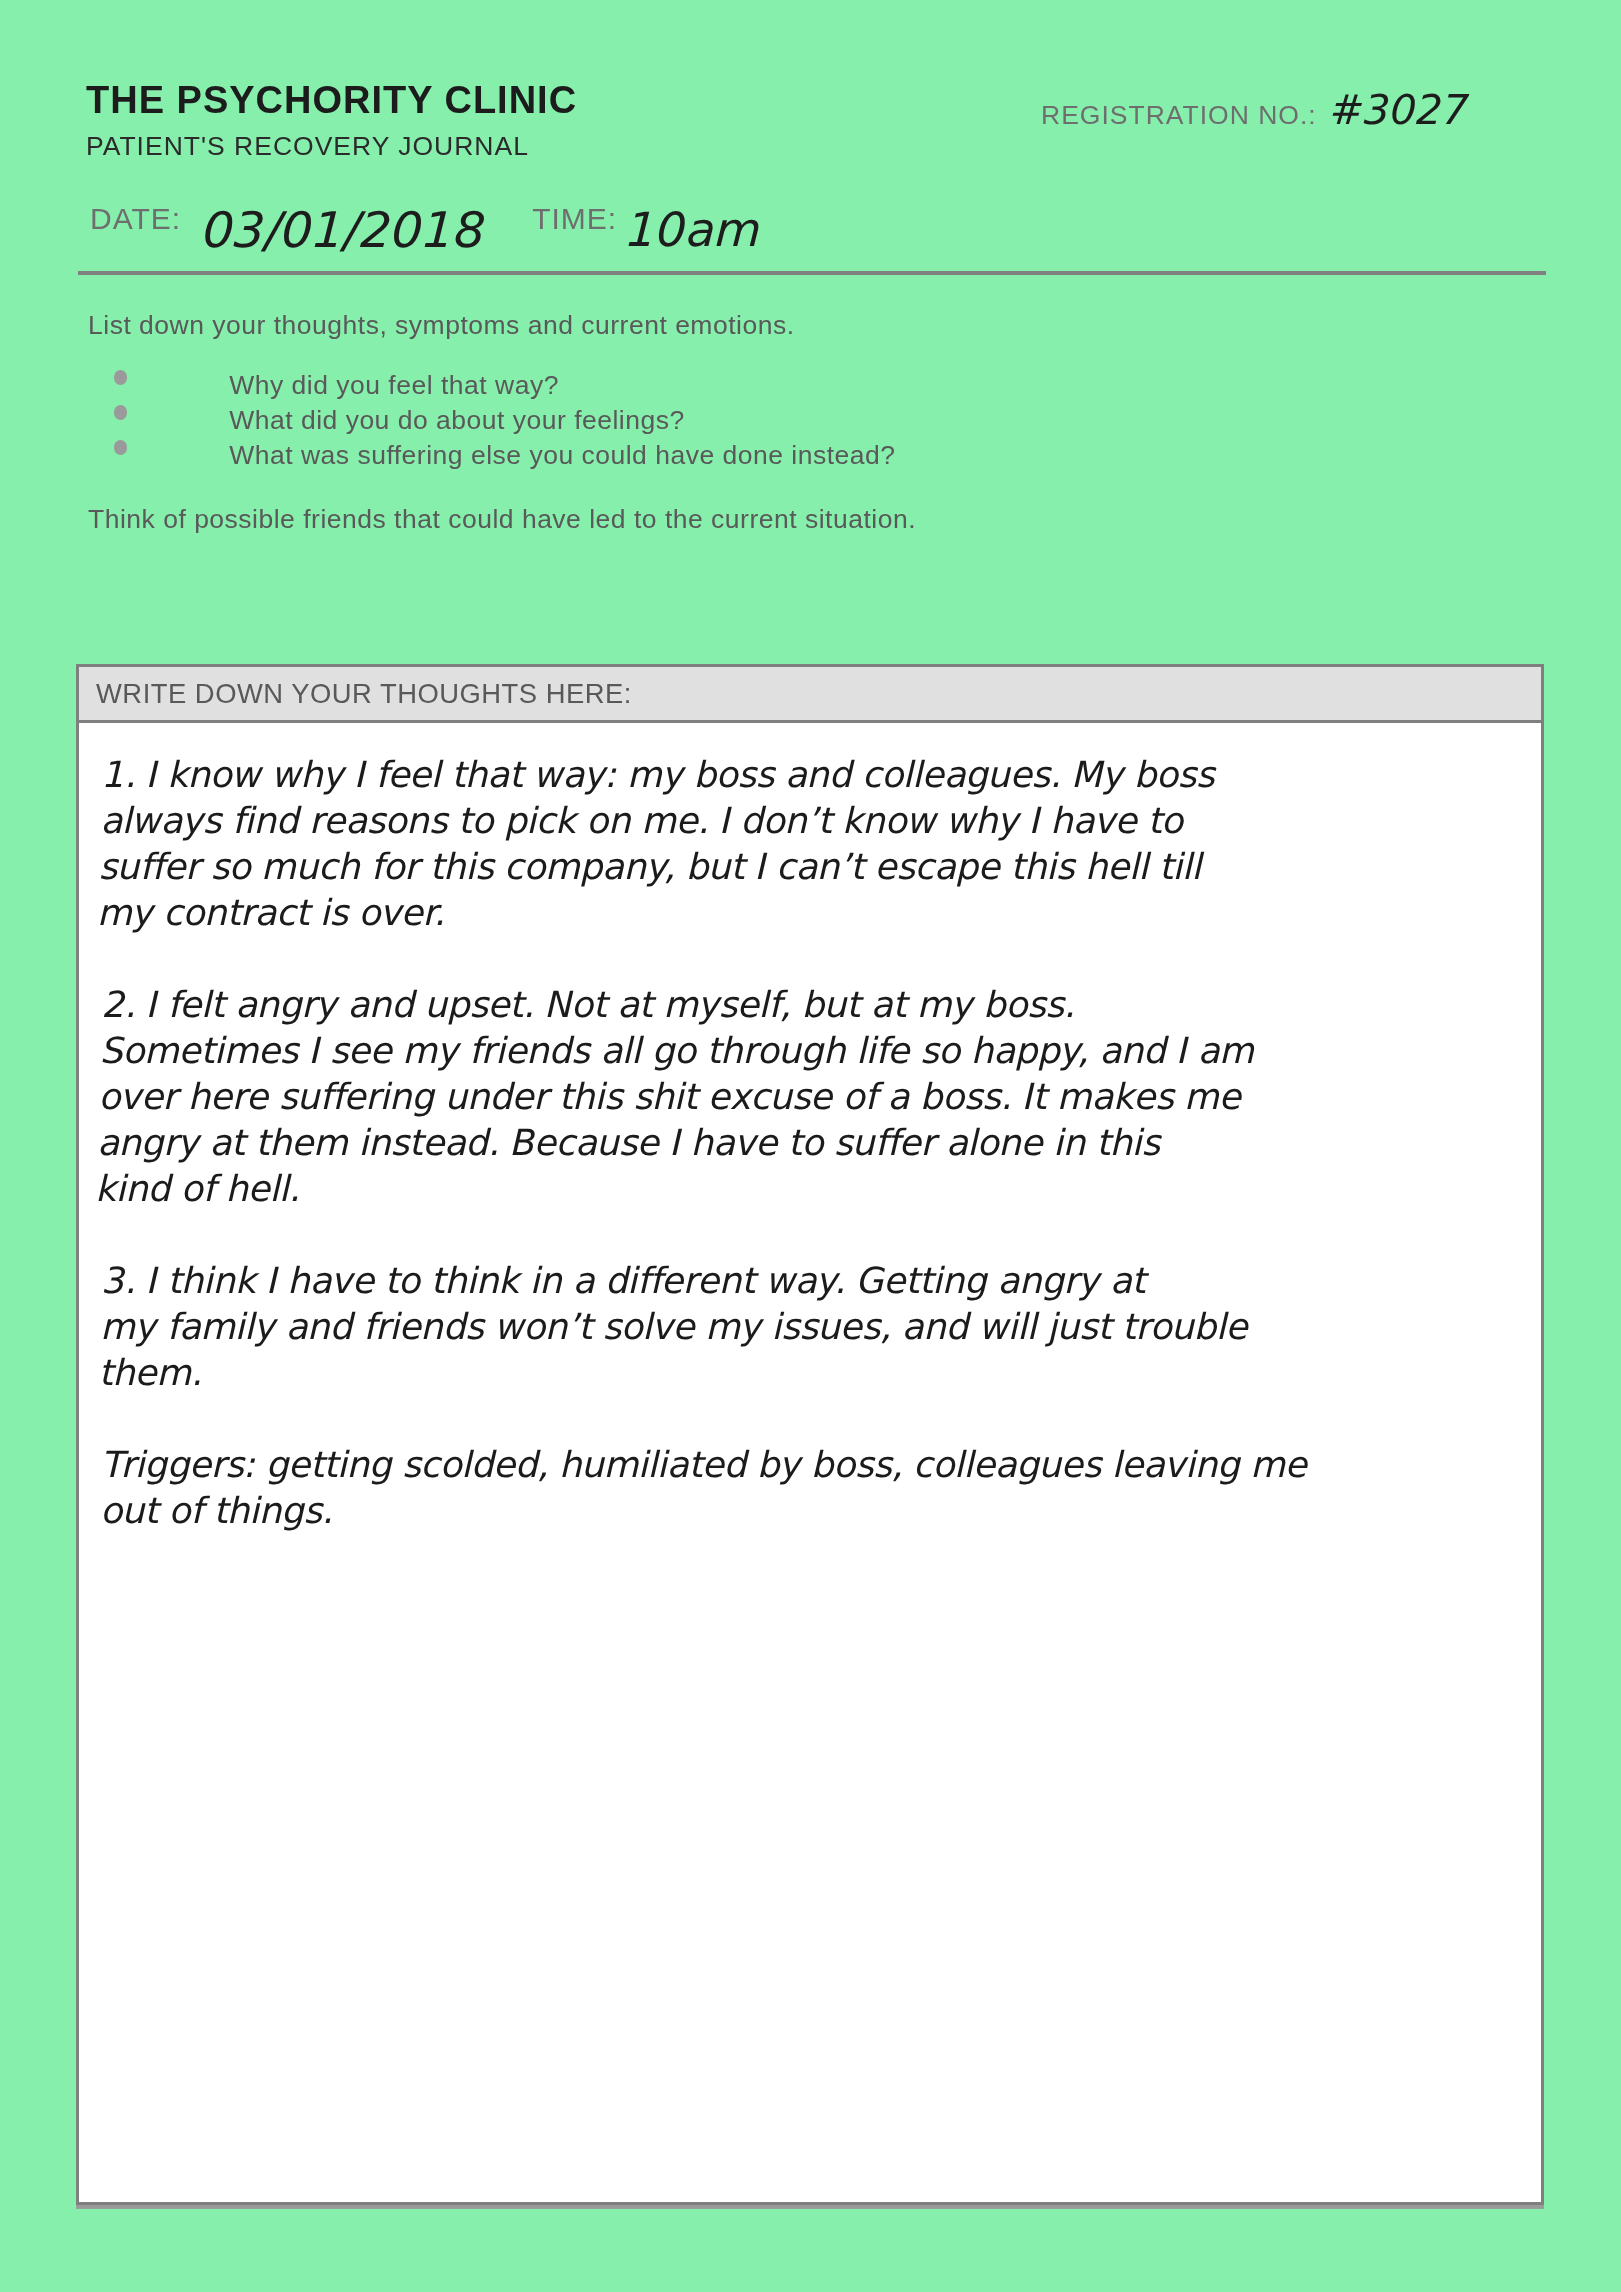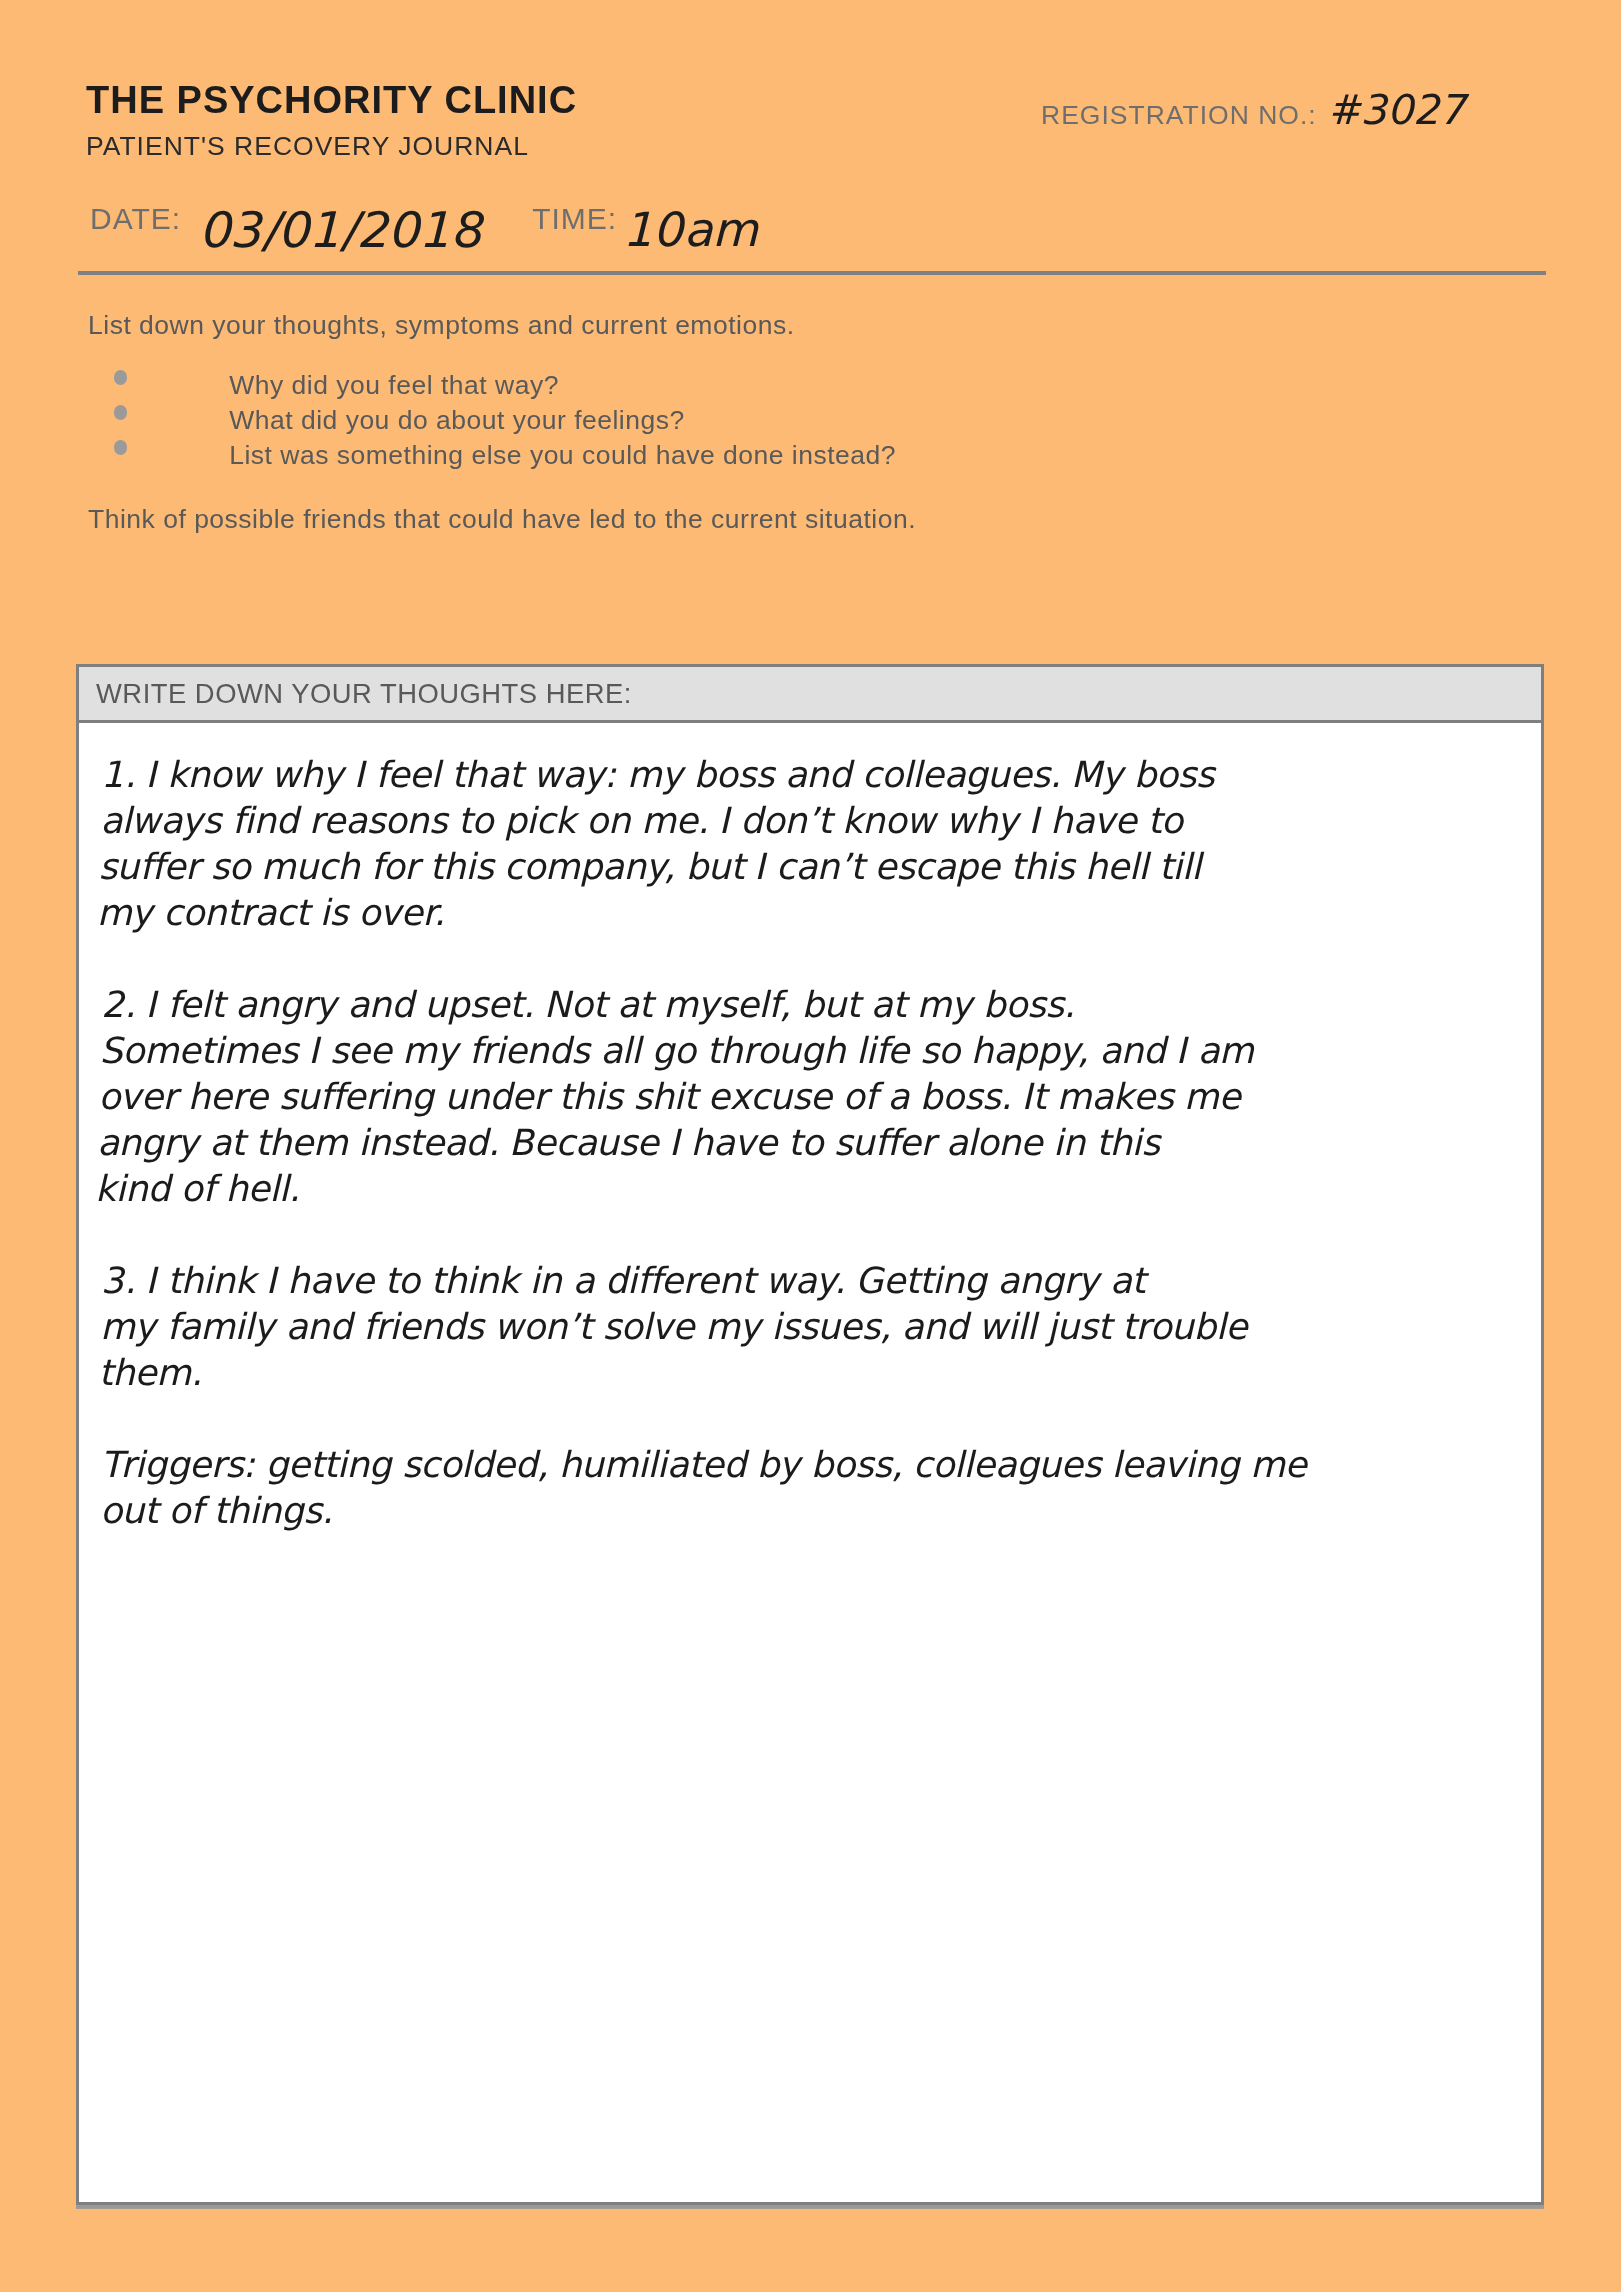--- a/index.html
+++ b/index.html
@@ -1,19 +1,19 @@
 <!DOCTYPE html>
 <html><head>
 <meta charset="utf-8">
 <style>
   html,body{margin:0;padding:0;background:#ffffff;}
   .page{
     position:relative;
     width:1621px;height:2293px;
-    background:#fdba74;
+    background:#86efac;
     font-family:"Liberation Sans", sans-serif;
     overflow:hidden;
   }
   
   .header-left{position:absolute;left:86px;top:80px;}
   .clinic-name{
     font-size:38px;font-weight:700;color:#1c1c1c;
     letter-spacing:1px;line-height:1.1;
   }
   .clinic-subtitle{
@@ -117,21 +117,21 @@
       <li class="bullet-item">
         <span class="bullet-dot"></span>
         <span>Why did you feel that way?</span>
       </li>
       <li class="bullet-item">
         <span class="bullet-dot"></span>
         <span>What did you do about your feelings?</span>
       </li>
       <li class="bullet-item">
         <span class="bullet-dot"></span>
-        <span>List was something else you could have done instead?</span>
+        <span>What was suffering else you could have done instead?</span>
       </li>
     </ul>
     <div class="instr-line">Think of possible friends that could have led to the current situation.</div>
   </div>
 
   <div class="thoughts-box">
     <div class="thoughts-header">WRITE DOWN YOUR THOUGHTS HERE:</div>
     <div class="thoughts-body">
       <p class="journal-paragraph">1. I know why I feel that way: my boss and colleagues. My boss
 always find reasons to pick on me. I don’t know why I have to

